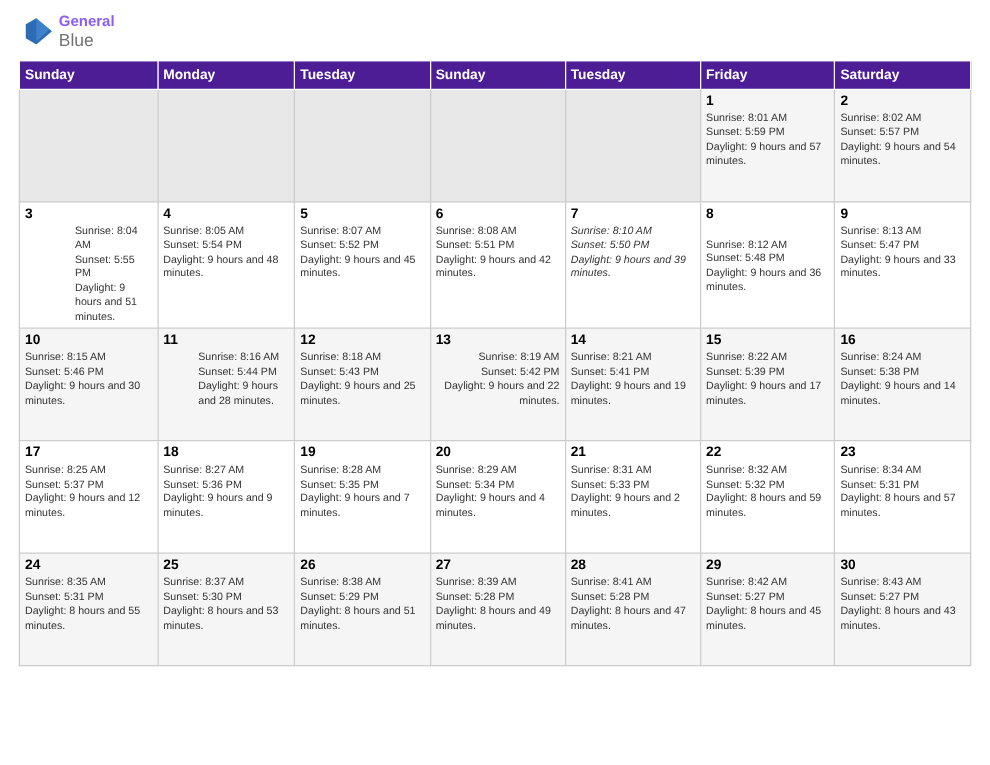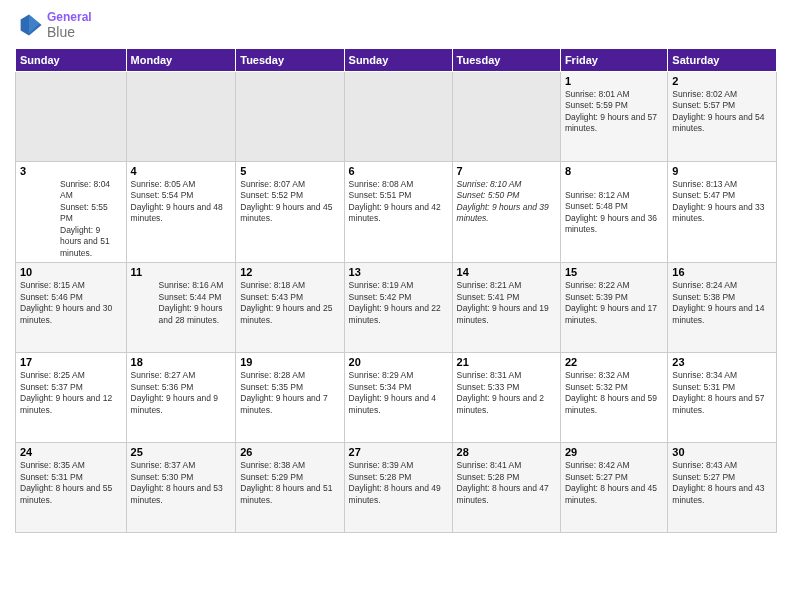--- a/index.html
+++ b/index.html
@@ -197,21 +197,21 @@
 Daylight: 9 hours and 28 minutes.</div>
           </td>
           <td>
             <div class="day-num">12</div>
             <div class="day-info" style="white-space: pre-line;">Sunrise: 8:18 AM
 Sunset: 5:43 PM
 Daylight: 9 hours and 25 minutes.</div>
           </td>
           <td>
             <div class="day-num">13</div>
-            <div class="day-info" style="white-space: pre-line;">Sunrise: 8:19 AM
+            <div class="day-info" style="white-space: pre-line; text-align: right;">Sunrise: 8:19 AM
 Sunset: 5:42 PM
 Daylight: 9 hours and 22 minutes.</div>
           </td>
           <td>
             <div class="day-num">14</div>
             <div class="day-info" style="white-space: pre-line;">Sunrise: 8:21 AM
 Sunset: 5:41 PM
 Daylight: 9 hours and 19 minutes.</div>
           </td>
           <td>

